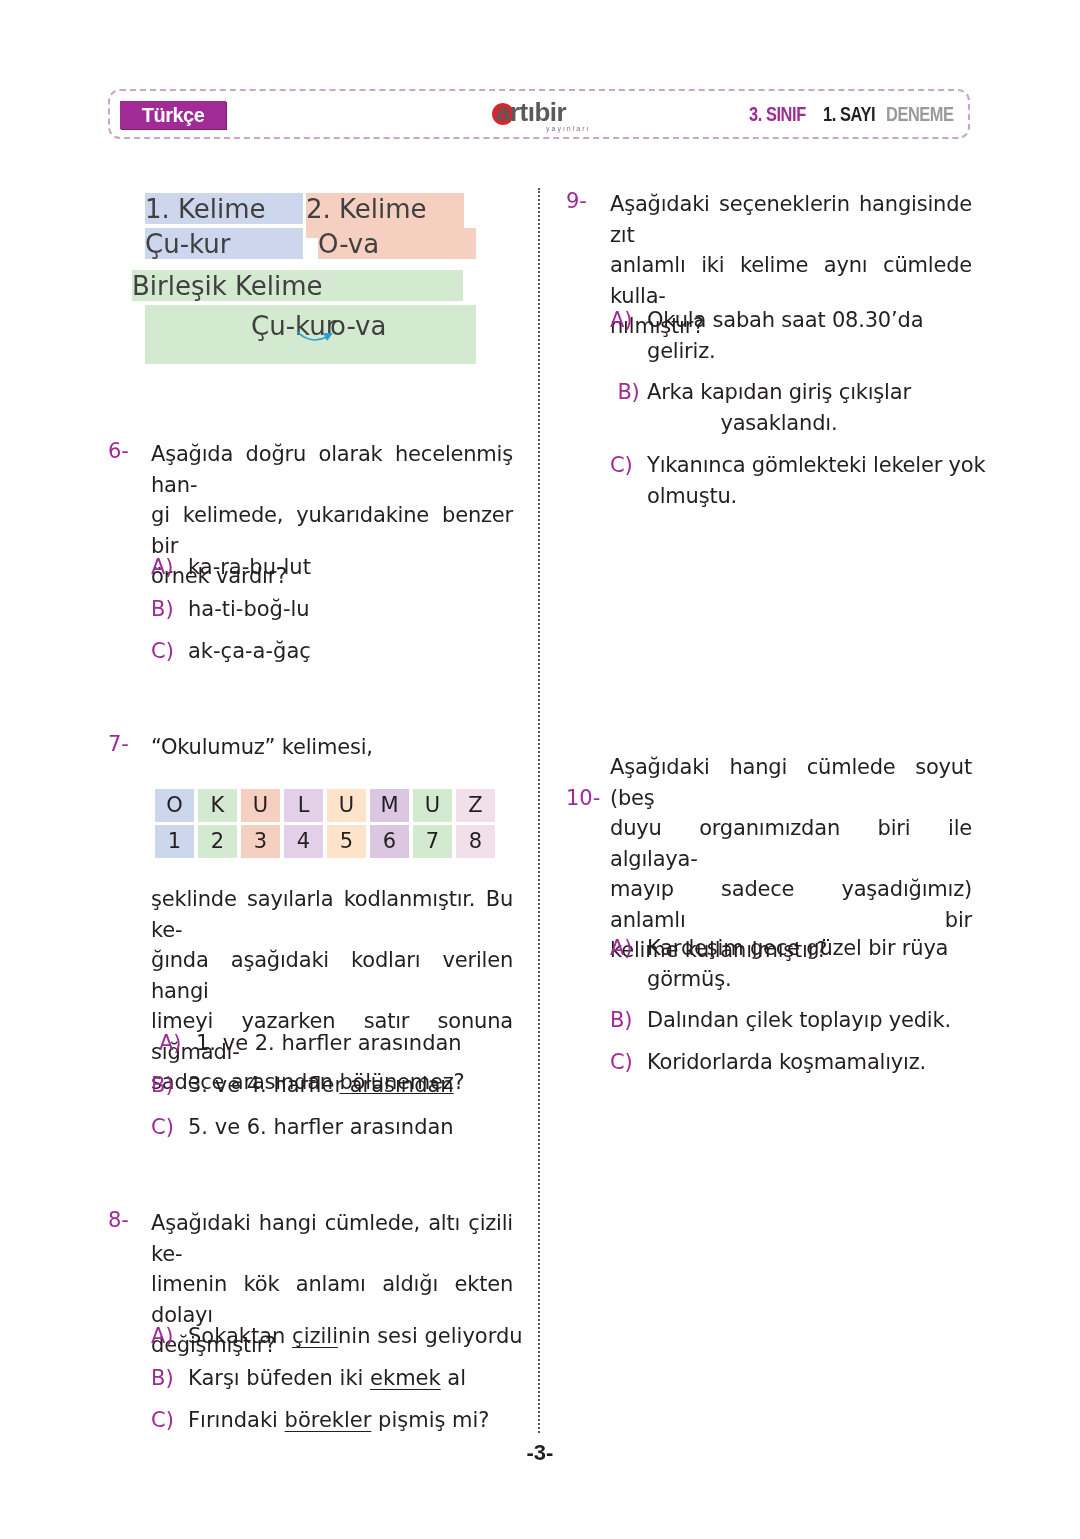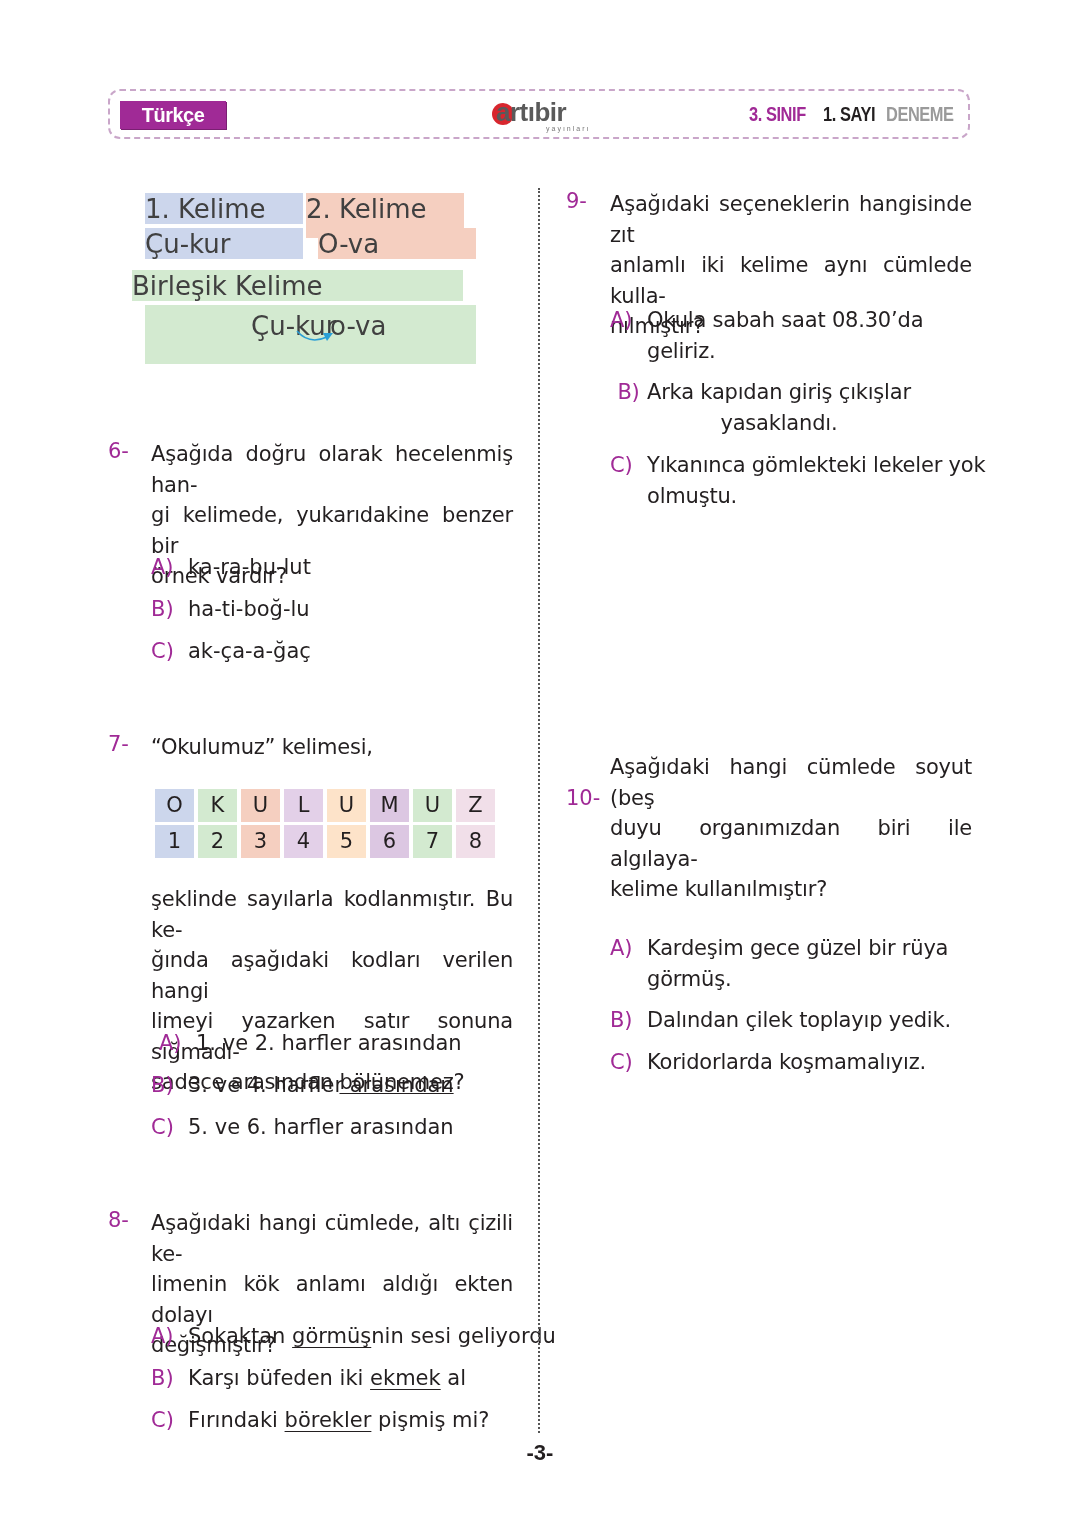--- a/index.html
+++ b/index.html
@@ -117,21 +117,21 @@
   <div class="opt" style="left:151px;top:1115px;"><span class="l">C)</span><span>5. ve 6. harfler arasından</span></div>
 </div>
 
 <div>
   <span class="num" style="left:108px;top:1208px;">8-</span>
   <div class="q text" style="left:151px;top:1208px;width:362px;text-align:justify;">
     <p style="text-align-last:justify;">Aşağıdaki hangi cümlede, altı çizili ke-</p>
     <p style="text-align-last:justify;">limenin kök anlamı aldığı ekten dolayı</p>
     <p>değişmiştir?</p>
   </div>
-  <div class="opt" style="left:151px;top:1324px;"><span class="l">A)</span><span>Sokaktan </span><span class="u">görmüş</span><span>nin sesi geliyordu</span></div>
+  <div class="opt" style="left:151px;top:1324px;"><span class="l">A)</span><span>Sokaktan </span><span class="u">çizili</span><span>nin sesi geliyordu</span></div>
   <div class="opt" style="left:151px;top:1366px;"><span class="l">B)</span><span>Karşı büfeden iki </span><span class="u">ekmek</span><span> al</span></div>
   <div class="opt" style="left:151px;top:1408px;"><span class="l">C)</span><span>Fırındaki </span><span class="u">börekler</span><span> pişmiş mi?</span></div>
 </div>
 
 <div class="divider"></div>
 
 <div>
   <span class="num" style="left:566px;top:189px;">9-</span>
   <div class="q text" style="left:610px;top:189px;width:362px;text-align:justify;">
     <p style="text-align-last:justify;">Aşağıdaki seçeneklerin hangisinde zıt</p>
@@ -141,20 +141,21 @@
   <div class="opt text" style="left:610px;top:305px;"><span class="l">A)</span><span>Okula sabah saat 08.30’da</span><br><span style="margin-left:37px;">geliriz.</span></div>
   <div class="opt text" style="left:610px;top:377px;text-align:center;"><span class="l">B)</span><span>Arka kapıdan giriş çıkışlar</span><br><span style="margin-left:37px;">yasaklandı.</span></div>
   <div class="opt text" style="left:610px;top:450px;"><span class="l">C)</span><span>Yıkanınca gömlekteki lekeler yok</span><br><span style="margin-left:37px;">olmuştu.</span></div>
 </div>
 
 <div>
   <span class="num" style="left:566px;top:786px;">10-</span>
   <div class="q text" style="left:610px;top:752px;width:362px;text-align:justify;">
     <p style="text-align-last:justify;">Aşağıdaki hangi cümlede soyut (beş</p>
     <p style="text-align-last:justify;">duyu organımızdan biri ile algılaya-</p>
+    <p style="text-align-last:justify;">mayıp sadece yaşadığımız) anlamlı bir</p>
     <p>kelime kullanılmıştır?</p>
   </div>
   <div class="opt text" style="left:610px;top:933px;"><span class="l">A)</span><span>Kardeşim gece güzel bir rüya</span><br><span style="margin-left:37px;">görmüş.</span></div>
   <div class="opt text" style="left:610px;top:1005px;"><span class="l">B)</span><span>Dalından çilek toplayıp yedik.</span></div>
   <div class="opt text" style="left:610px;top:1047px;"><span class="l">C)</span><span>Koridorlarda koşmamalıyız.</span></div>
 </div>
 
 <div class="page-num">-3-</div>
 
 </body></html>

